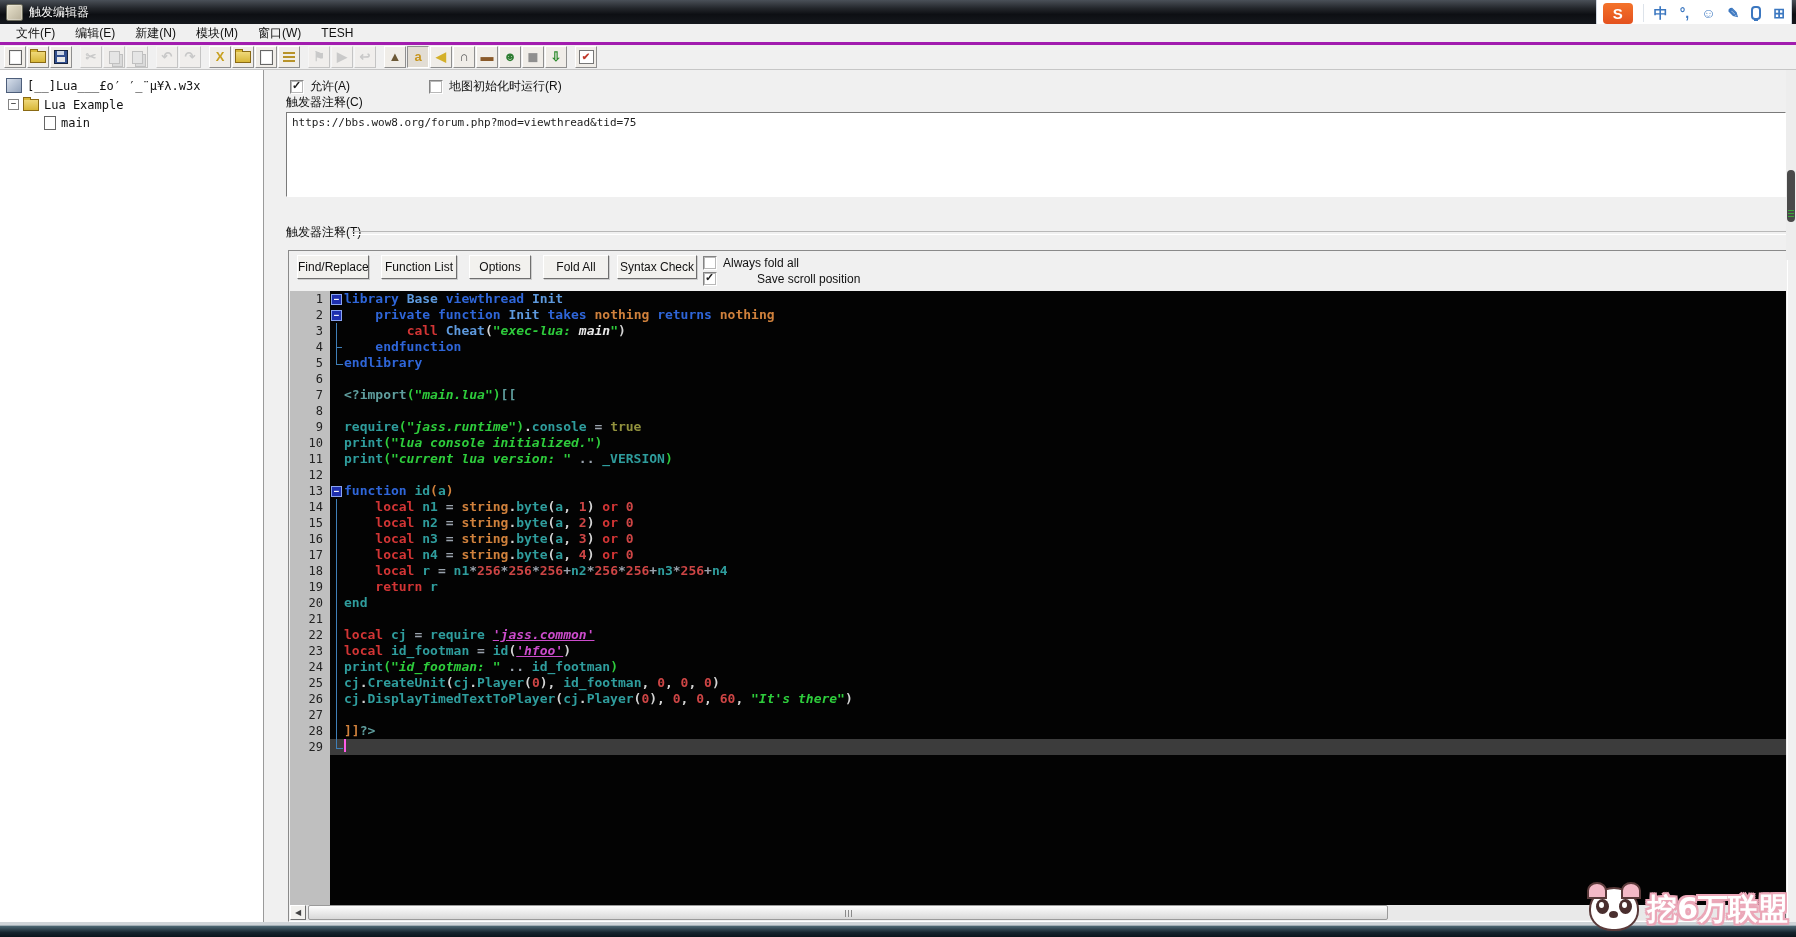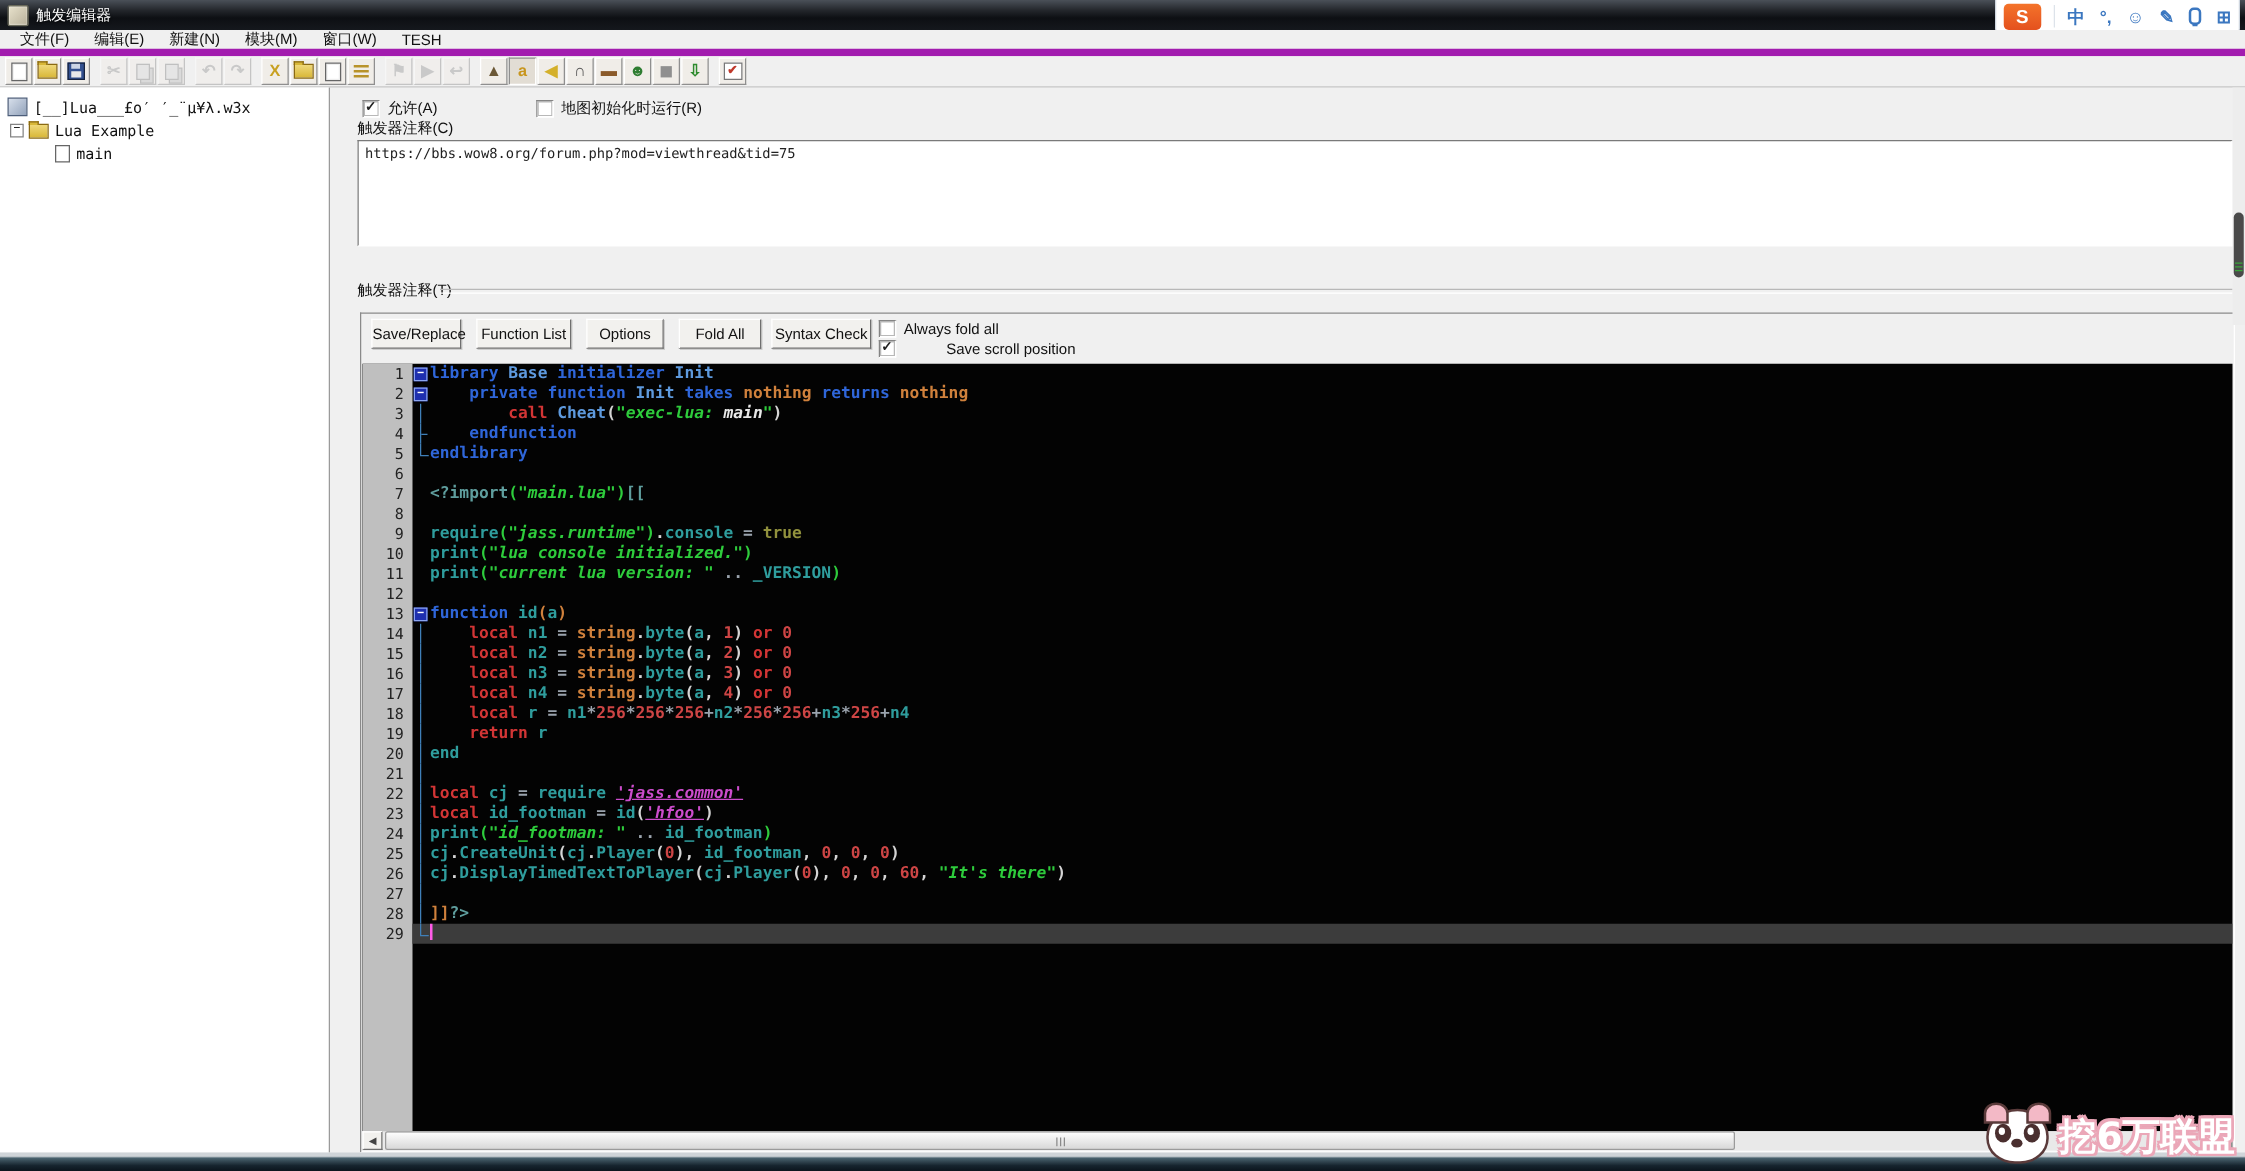--- a/index.html
+++ b/index.html
@@ -16,21 +16,21 @@
   .sogou{position:absolute;right:4px;top:0px;height:26px;background:#fff;border:1px solid #cfd6df;
     border-top:none;border-radius:0 0 4px 4px;display:flex;align-items:center;padding:0 6px;gap:10px;}
   .slogo{width:30px;height:21px;background:linear-gradient(180deg,#f4732a,#e4511e);border-radius:4px;
     color:#fff;font-weight:bold;font-size:15px;text-align:center;line-height:21px;}
   .sg-sep{width:1px;height:18px;background:#dde3ea;}
   .sgi{color:#3b77c0;font-size:14px;font-weight:bold;line-height:24px;}
   .i-mic{width:6px;height:10px;border:2px solid #3b77c0;border-radius:4px;display:inline-block;position:relative;top:2px;}
   .i-mic::after{content:"";position:absolute;left:1px;top:11px;width:4px;height:2px;background:#3b77c0;}
   
   .menubar{position:absolute;left:0;top:24px;width:100%;height:21px;background:#f0f0f0;
-    border-bottom:6px solid #a21caf;display:flex;align-items:center;padding-left:6px;box-sizing:border-box;}
+    border-bottom:3px solid #a21caf;display:flex;align-items:center;padding-left:6px;box-sizing:border-box;}
   .menu-item{padding:2px 10px;color:#111;}
   
   .toolbar{position:absolute;left:0;top:45px;width:100%;height:25px;background:#f0f0f0;
     border-bottom:1px solid #c6c6c6;display:flex;align-items:center;padding-left:4px;box-sizing:border-box;gap:1px;}
   .tb{width:22px;height:22px;background:#f0ede8;border:1px solid;border-color:#ffffff #8f8f8f #8f8f8f #ffffff;
     display:flex;align-items:center;justify-content:center;box-sizing:border-box;}
   .tb.active{border-color:#8f8f8f #ffffff #ffffff #8f8f8f;background:#e2ddd4;}
   .tb.disabled{opacity:.45;}
   .tbsep{width:6px;height:22px;}
   .tchar{font-size:13px;font-weight:bold;line-height:20px;}
@@ -251,21 +251,21 @@
   </div>
 
   <div class="lbl" style="position:absolute;left:286px;top:94px;">触发器注释(C)</div>
   <div class="commentbox">https://bbs.wow8.org/forum.php?mod=viewthread&amp;tid=75</div>
 
   <div class="lbl" style="position:absolute;left:286px;top:224px;">触发器注释(T)</div>
   <div class="grpline"></div>
 
   <div class="panel">
     <div id="panel-buttons">
-        <div class="pbtn" style="left: 8px; width: 72px;">Save/Replace</div>
+        <div class="pbtn" style="left: 8px; width: 72px;">Find/Replace</div>
         <div class="pbtn" style="left: 92px; width: 76px;">Function List</div>
         <div class="pbtn" style="left: 180px; width: 62px;">Options</div>
         <div class="pbtn" style="left: 254px; width: 66px;">Fold All</div>
         <div class="pbtn" style="left: 328px; width: 80px;">Syntax Check</div>
       </div>
     <div class="checkrow" style="left:414px;top:5px;">
       <span class="cb" id="cb-fold"></span>
       <span class="lbl">Always fold all</span>
     </div>
     <div class="checkrow" style="left:414px;top:21px;gap:40px;">
@@ -274,21 +274,21 @@
     </div>
 
     <div class="editor" id="editor">
       <div class="gutterbg"></div>
       <div id="codelines">
           <div class="crow">
             <span class="num">1</span>
             <span class="fold">
               <span class="fbox">−</span>
             </span>
-            <span class="codecell"><span class="sg-k">library</span><span class="sg-w"> </span><span class="sg-n">Base</span><span class="sg-w"> </span><span class="sg-k">initializer</span><span class="sg-w"> </span><span class="sg-n">Init</span></span>
+            <span class="codecell"><span class="sg-k">library</span><span class="sg-w"> </span><span class="sg-n">Base</span><span class="sg-w"> </span><span class="sg-k">viewthread</span><span class="sg-w"> </span><span class="sg-n">Init</span></span>
           </div>
           <div class="crow">
             <span class="num">2</span>
             <span class="fold">
               <span class="fbox">−</span>
             </span>
             <span class="codecell"><span class="sg-w">    </span><span class="sg-k">private</span><span class="sg-w"> </span><span class="sg-k">function</span><span class="sg-w"> </span><span class="sg-n">Init</span><span class="sg-w"> </span><span class="sg-k">takes</span><span class="sg-w"> </span><span class="sg-o">nothing</span><span class="sg-w"> </span><span class="sg-k">returns</span><span class="sg-w"> </span><span class="sg-o">nothing</span></span>
           </div>
           <div class="crow">
             <span class="num">3</span>

